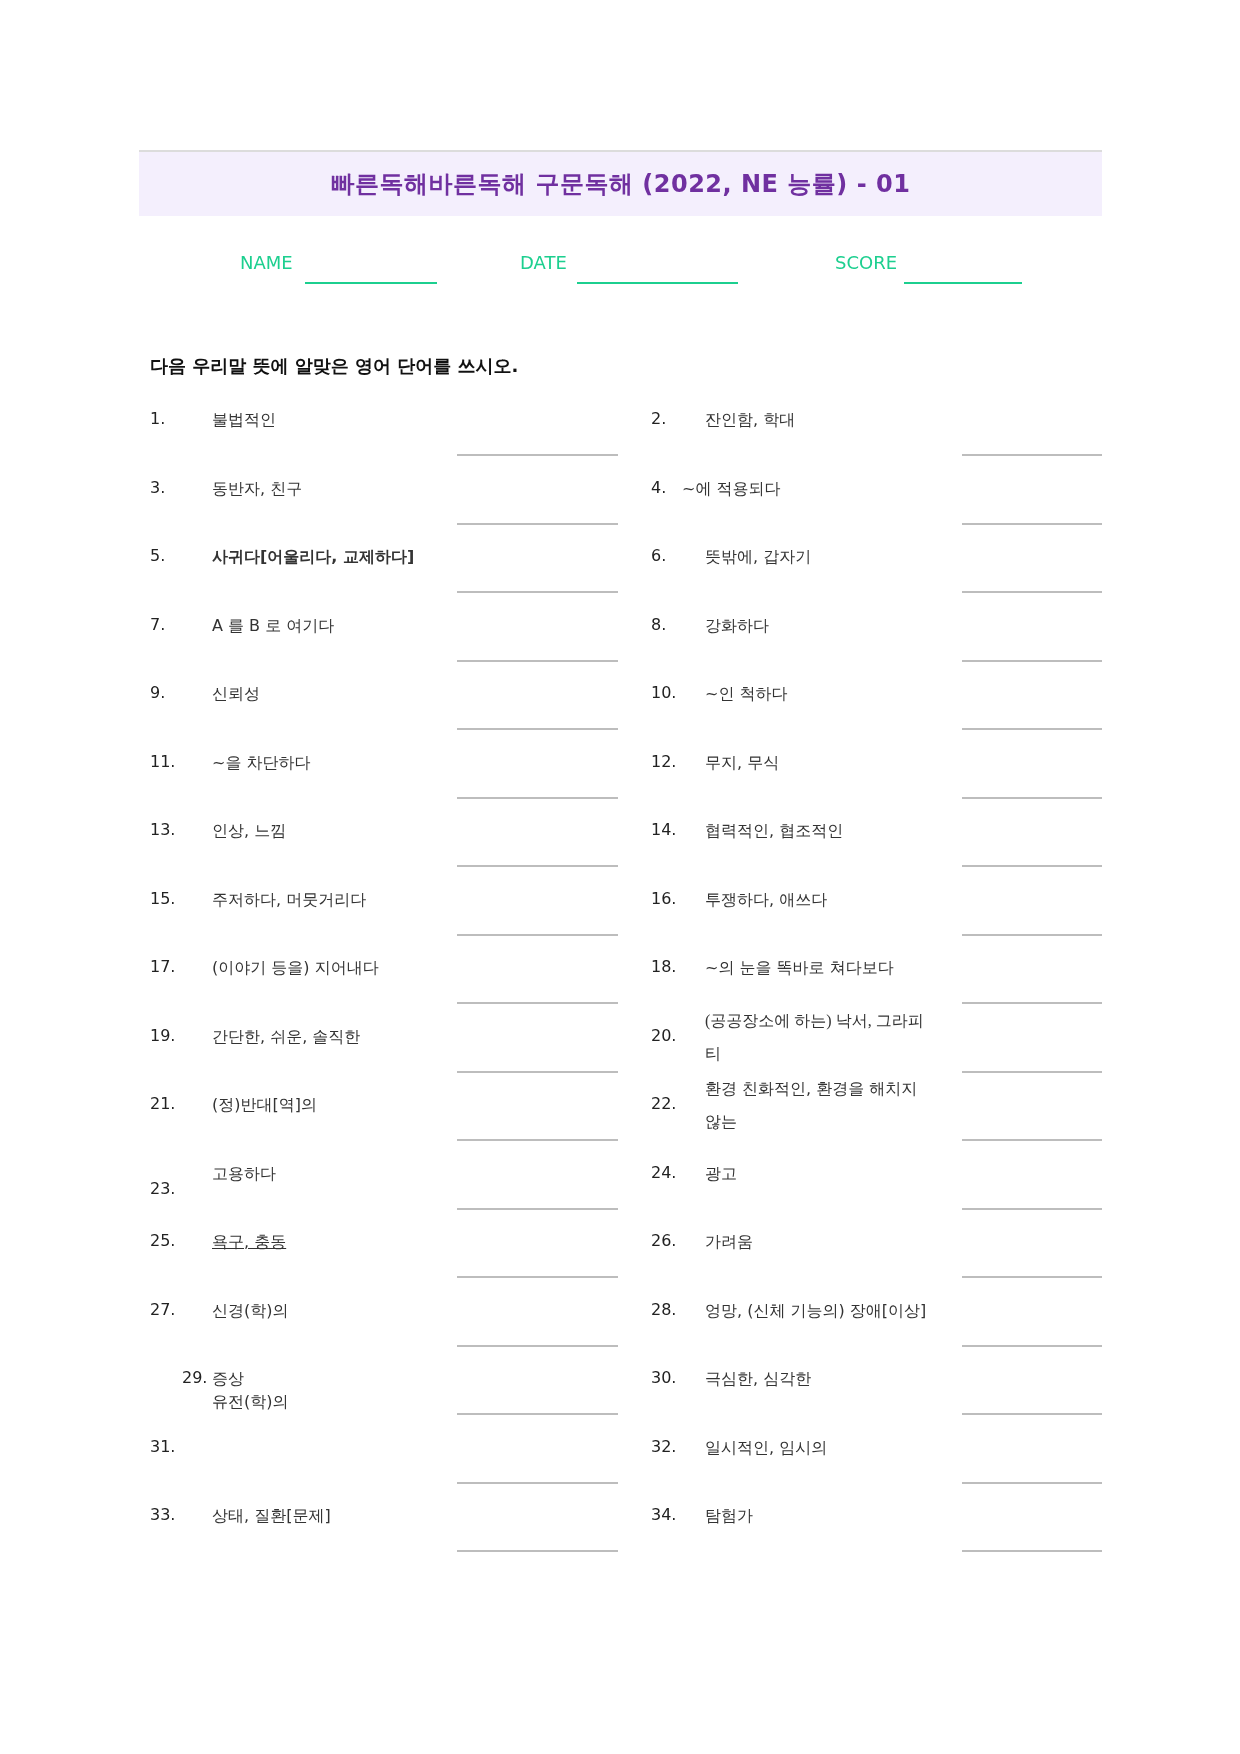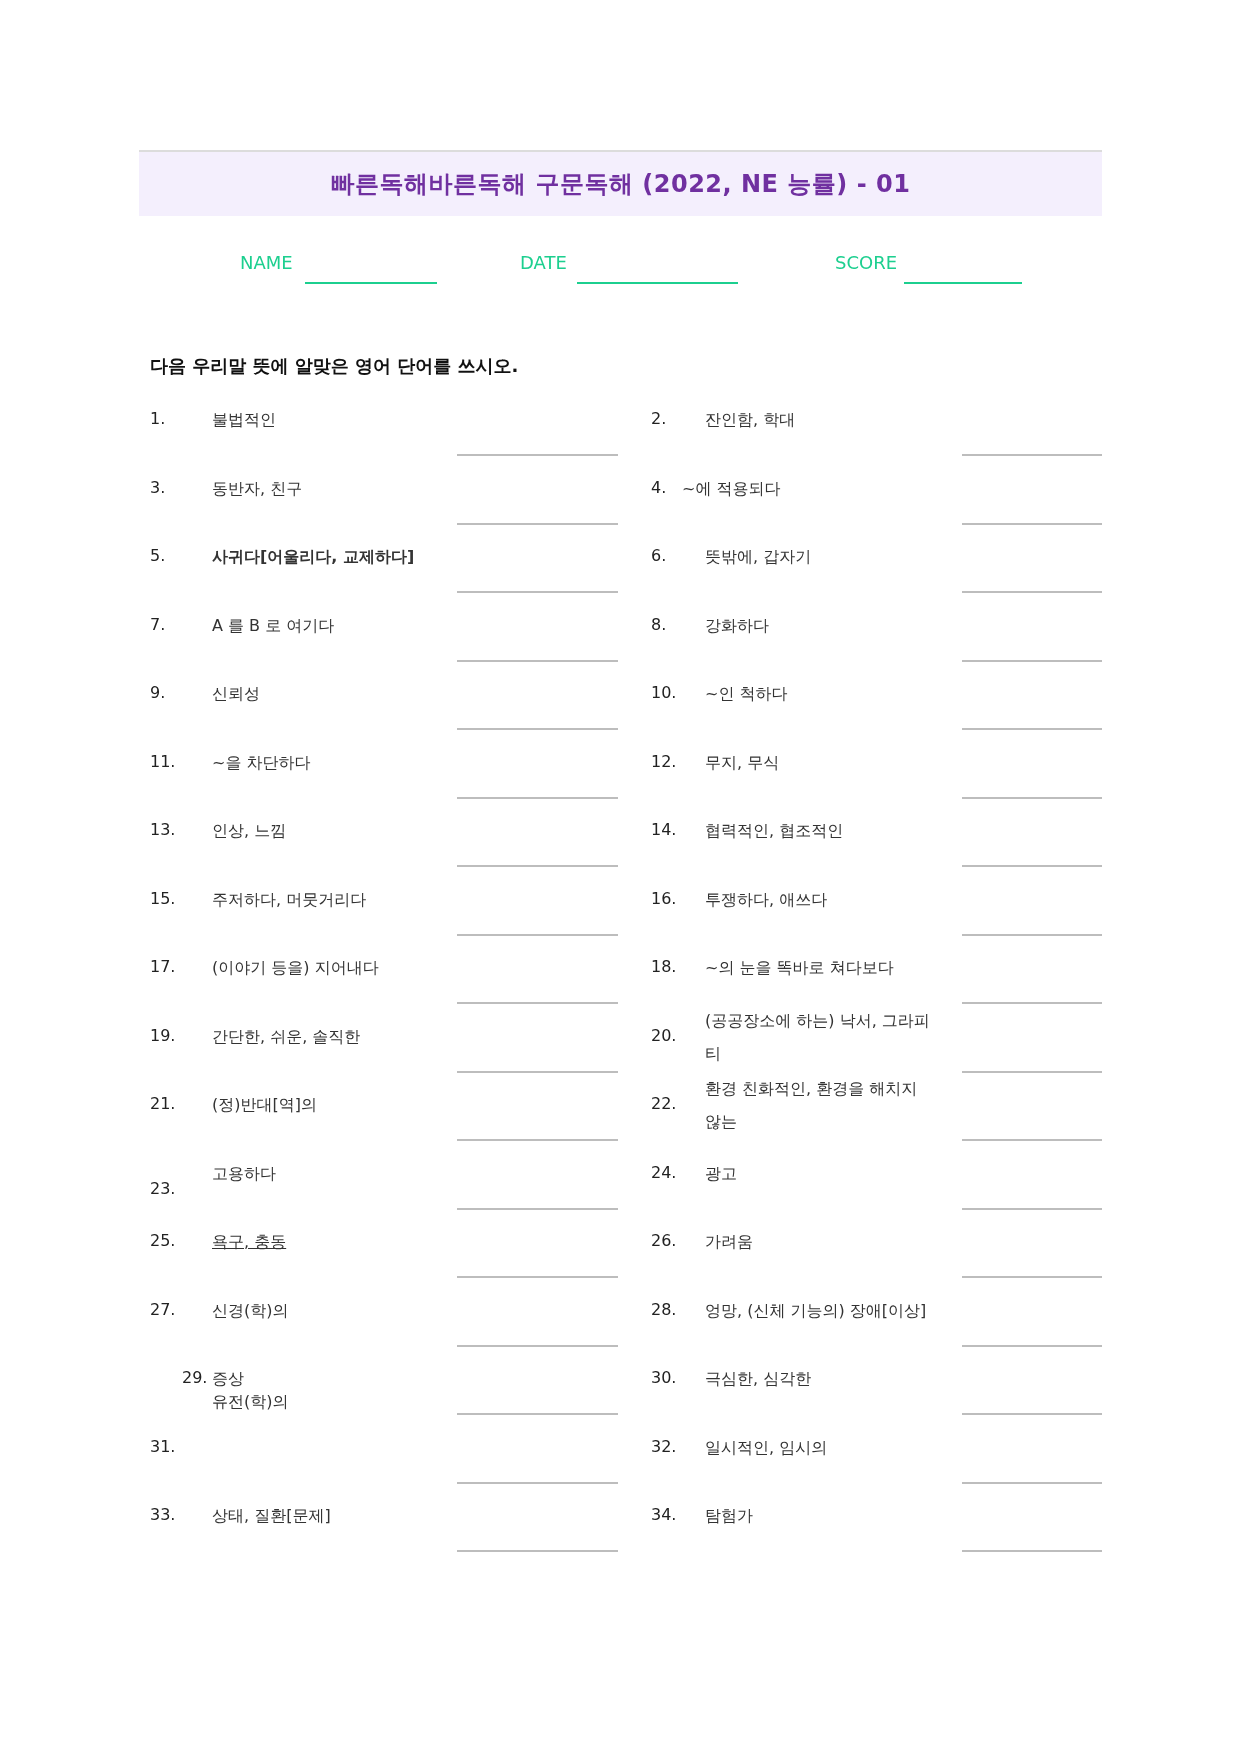--- a/index.html
+++ b/index.html
@@ -128,21 +128,21 @@
       <span class="item-text single" style="left: 705px; top: 957px; white-space: nowrap;">~의 눈을 똑바로 쳐다보다</span>
       <div class="answer-line" style="left: 962px; width: 140px; top: 1002px;"></div>
     </div>
     <div class="item" style="left: 0px; top: 0px;">
       <span class="item-num" style="left: 150px; top: 1025.5px;">19.</span>
       <span class="item-text single" style="left: 212px; top: 1025.5px; white-space: nowrap;">간단한, 쉬운, 솔직한</span>
       <div class="answer-line" style="left: 457px; width: 161px; top: 1070.5px;"></div>
     </div>
     <div class="item" style="left: 0px; top: 0px;">
       <span class="item-num" style="left: 651px; top: 1025.5px; text-align: center;">20.</span>
-      <span class="item-text" style="left: 705px; top: 1003.5px; width: 225px;">(공공장소에 하는) 낙서, 그라피티</span>
+      <span class="item-text" style="left: 705px; top: 1003.5px; width: 225px; font-family: Liberation Serif, serif;">(공공장소에 하는) 낙서, 그라피티</span>
       <div class="answer-line" style="left: 962px; width: 140px; top: 1070.5px;"></div>
     </div>
     <div class="item" style="left: 0px; top: 0px;">
       <span class="item-num" style="left: 150px; top: 1094px;">21.</span>
       <span class="item-text single" style="left: 212px; top: 1094px; white-space: nowrap;">(정)반대[역]의</span>
       <div class="answer-line" style="left: 457px; width: 161px; top: 1139px;"></div>
     </div>
     <div class="item" style="left: 0px; top: 0px;">
       <span class="item-num" style="left: 651px; top: 1094px;">22.</span>
       <span class="item-text" style="left: 705px; top: 1072px; width: 225px;">환경 친화적인, 환경을 해치지 않는</span>

